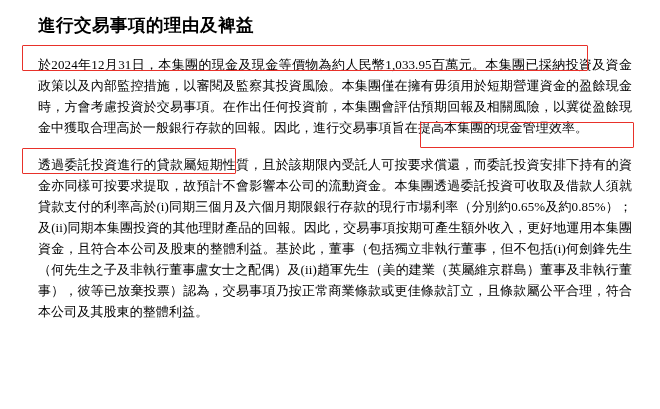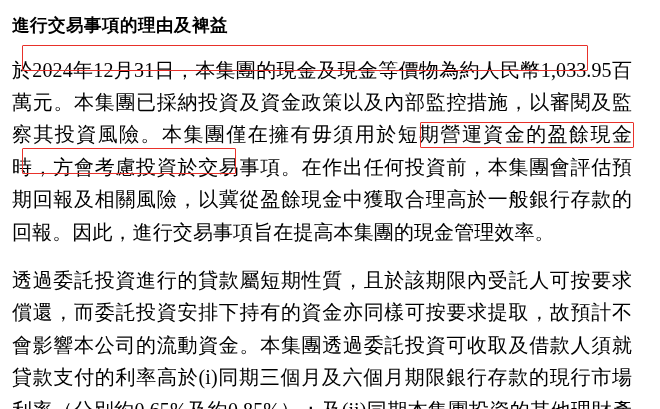--- a/index.html
+++ b/index.html
@@ -12,31 +12,31 @@
     background: #ffffff;
     font-family: "Liberation Serif", "DejaVu Serif", serif;
     color: #000000;
     overflow: hidden;
   }
   .page {
     position: relative;
     width: 660px;
     height: 409px;
     box-sizing: border-box;
-    padding: 14px 28px 0 12px;
+    padding: 14px 28px 0 38px;
   }
   .doc-title {
     font-size: 17.5px;
     font-weight: bold;
     letter-spacing: 0.5px;
     line-height: 1.35;
     margin: 0 0 16px 0;
   }
   .para {
-    font-size: 20px;
+    font-size: 13px;
     line-height: 1.62;
     text-align: justify;
     text-justify: inter-ideograph;
     margin: 0 0 16px 0;
     letter-spacing: 0.1px;
   }
   .para:last-child { margin-bottom: 0; }
 
   
   .hl {

